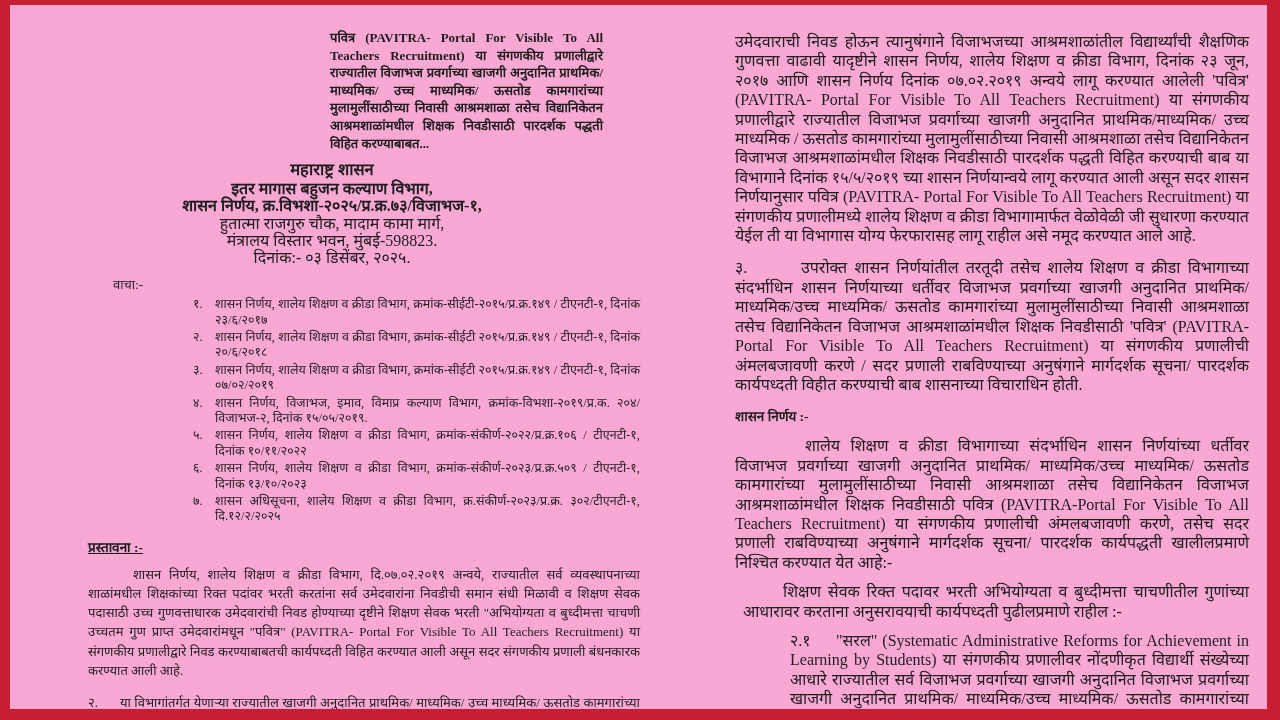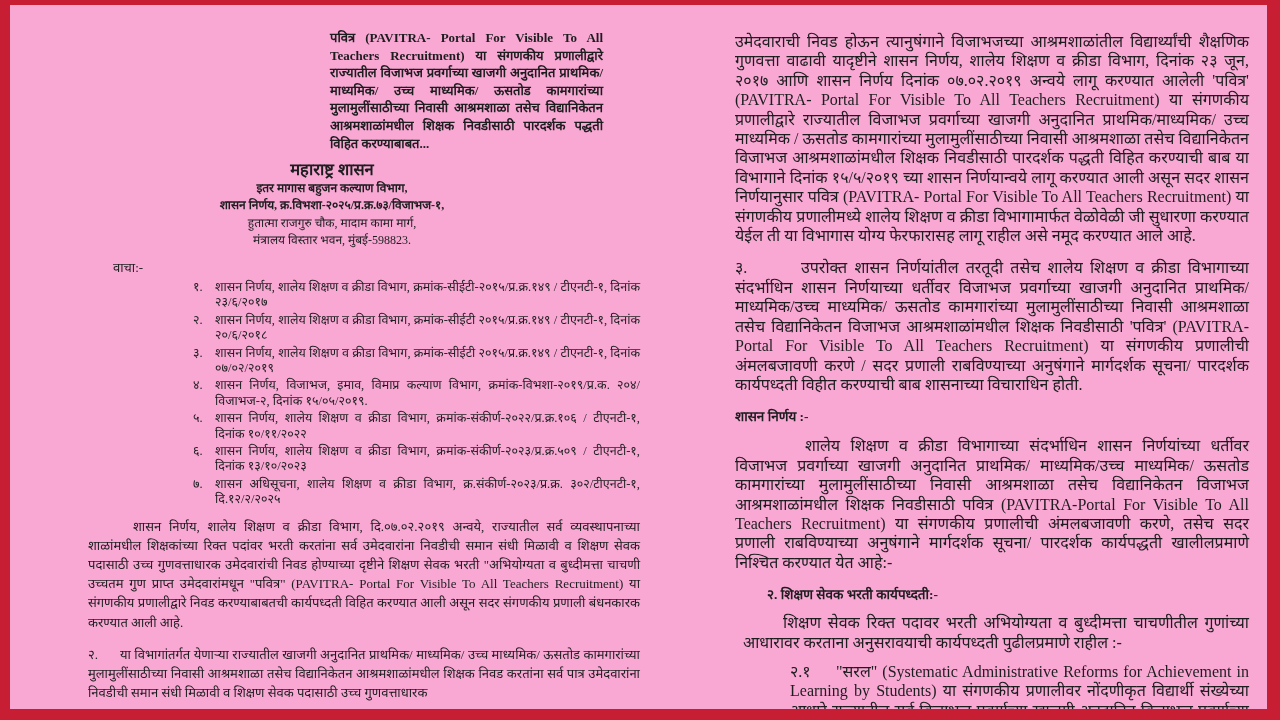--- a/index.html
+++ b/index.html
@@ -17,21 +17,21 @@
   .col-left{left:78px;top:24px;width:552px;}
   .col-right{left:725px;top:27px;width:514px;}
 
   .subject{
     margin-left:242px;width:273px;
     font-weight:bold;text-align:justify;
     font-size:13px;line-height:17.6px;
   }
   .gov-header{text-align:center;padding-right:64px;margin-top:7px;}
   .gov-title{font-size:16.5px;font-weight:bold;line-height:21px;}
-  .gov-line{font-size:12px;line-height:17.2px;}
+  .gov-line{font-size:16px;line-height:17.2px;}
   .gov-line.bold{font-weight:bold;}
 
   .read-label{font-weight:normal;font-size:13px;margin:9px 0 4px 25px;}
   .read-list{margin-left:105px;width:447px;}
   .read-item{display:flex;font-size:12.5px;line-height:15.4px;margin-bottom:2px;}
   .read-item .num{width:22px;flex:none;}
   .read-item .txt{flex:1;text-align:justify;}
 
   .preamble-heading{font-weight:bold;text-decoration:underline;font-size:13.5px;margin-top:13px;}
   .para{font-size:13px;line-height:19.2px;text-align:justify;}
@@ -55,20 +55,21 @@
 
   <div class="col col-left">
     <div class="subject">पवित्र (PAVITRA- Portal For Visible To All Teachers Recruitment) या संगणकीय प्रणालीद्वारे राज्यातील विजाभज प्रवर्गाच्या खाजगी अनुदानित प्राथमिक/माध्यमिक/ उच्च माध्यमिक/ ऊसतोड कामगारांच्या मुलामुलींसाठीच्या निवासी आश्रमशाळा तसेच विद्यानिकेतन आश्रमशाळांमधील शिक्षक निवडीसाठी पारदर्शक पद्धती विहित करण्याबाबत...</div>
 
     <div class="gov-header">
       <div class="gov-title">महाराष्ट्र शासन</div>
       <div class="gov-line bold">इतर मागास बहुजन कल्याण विभाग,</div>
       <div class="gov-line bold">शासन निर्णय, क्र.विभशा-२०२५/प्र.क्र.७३/विजाभज-१,</div>
       <div class="gov-line">हुतात्मा राजगुरु चौक, मादाम कामा मार्ग,</div>
       <div class="gov-line">मंत्रालय विस्तार भवन, मुंबई-598823.</div>
+      <div class="gov-line">दिनांक:- ०३ डिसेंबर, २०२५.</div>
     </div>
 
     <div class="read-label">वाचा:-</div>
 
     <div class="read-list">
       <div class="read-item">
         <span class="num">१.</span>
         <span class="txt">शासन निर्णय, शालेय शिक्षण व क्रीडा विभाग, क्रमांक-सीईटी-२०१५/प्र.क्र.१४९ / टीएनटी-१, दिनांक २३/६/२०१७</span>
       </div>
       <div class="read-item">
@@ -90,40 +91,40 @@
       <div class="read-item">
         <span class="num">६.</span>
         <span class="txt">शासन निर्णय, शालेय शिक्षण व क्रीडा विभाग, क्रमांक-संकीर्ण-२०२३/प्र.क्र.५०९ / टीएनटी-१, दिनांक १३/१०/२०२३</span>
       </div>
       <div class="read-item">
         <span class="num">७.</span>
         <span class="txt">शासन अधिसूचना, शालेय शिक्षण व क्रीडा विभाग, क्र.संकीर्ण-२०२३/प्र.क्र. ३०२/टीएनटी-१, दि.१२/२/२०२५</span>
       </div>
     </div>
 
+    <div class="preamble-heading">प्रस्तावना :-</div>
 
     <div class="para first-indent">शासन निर्णय, शालेय शिक्षण व क्रीडा विभाग, दि.०७.०२.२०१९ अन्वये, राज्यातील सर्व व्यवस्थापनाच्या शाळांमधील शिक्षकांच्या रिक्त पदांवर भरती करतांना सर्व उमेदवारांना निवडीची समान संधी मिळावी व शिक्षण सेवक पदासाठी उच्च गुणवत्ताधारक उमेदवारांची निवड होण्याच्या दृष्टीने शिक्षण सेवक भरती "अभियोग्यता व बुध्दीमत्ता चाचणी उच्चतम गुण प्राप्त उमेदवारांमधून "पवित्र" (PAVITRA- Portal For Visible To All Teachers Recruitment) या संगणकीय प्रणालीद्वारे निवड करण्याबाबतची कार्यपध्दती विहित करण्यात आली असून सदर संगणकीय प्रणाली बंधनकारक करण्यात आली आहे.</div>
 
     <div class="para mt">
       <span class="pnum">२.</span><span>या विभागांतर्गत येणाऱ्या राज्यातील खाजगी अनुदानित प्राथमिक/ माध्यमिक/ उच्च माध्यमिक/ ऊसतोड कामगारांच्या मुलामुलींसाठीच्या निवासी आश्रमशाळा तसेच विद्यानिकेतन आश्रमशाळांमधील शिक्षक निवड करतांना सर्व पात्र उमेदवारांना निवडीची समान संधी मिळावी व शिक्षण सेवक पदासाठी उच्च गुणवत्ताधारक</span>
     </div>
   </div>
 
   <div class="col col-right">
     <div class="r-para">उमेदवाराची निवड होऊन त्यानुषंगाने विजाभजच्या आश्रमशाळांतील विद्यार्थ्यांची शैक्षणिक गुणवत्ता वाढावी यादृष्टीने शासन निर्णय, शालेय शिक्षण व क्रीडा विभाग, दिनांक २३ जून, २०१७ आणि शासन निर्णय दिनांक ०७.०२.२०१९ अन्वये लागू करण्यात आलेली 'पवित्र' (PAVITRA- Portal For Visible To All Teachers Recruitment) या संगणकीय प्रणालीद्वारे राज्यातील विजाभज प्रवर्गाच्या खाजगी अनुदानित प्राथमिक/माध्यमिक/ उच्च माध्यमिक / ऊसतोड कामगारांच्या मुलामुलींसाठीच्या निवासी आश्रमशाळा तसेच विद्यानिकेतन विजाभज आश्रमशाळांमधील शिक्षक निवडीसाठी पारदर्शक पद्धती विहित करण्याची बाब या विभागाने दिनांक १५/५/२०१९ च्या शासन निर्णयान्वये लागू करण्यात आली असून सदर शासन निर्णयानुसार पवित्र (PAVITRA- Portal For Visible To All Teachers Recruitment) या संगणकीय प्रणालीमध्ये शालेय शिक्षण व क्रीडा विभागामार्फत वेळोवेळी जी सुधारणा करण्यात येईल ती या विभागास योग्य फेरफारासह लागू राहील असे नमूद करण्यात आले आहे.</div>
 
     <div class="r-para mt">
       <span class="pnum-wide">३.</span><span>उपरोक्त शासन निर्णयांतील तरतूदी तसेच शालेय शिक्षण व क्रीडा विभागाच्या संदर्भाधिन शासन निर्णयाच्या धर्तीवर विजाभज प्रवर्गाच्या खाजगी अनुदानित प्राथमिक/माध्यमिक/उच्च माध्यमिक/ ऊसतोड कामगारांच्या मुलामुलींसाठीच्या निवासी आश्रमशाळा तसेच विद्यानिकेतन विजाभज आश्रमशाळांमधील शिक्षक निवडीसाठी 'पवित्र' (PAVITRA-Portal For Visible To All Teachers Recruitment) या संगणकीय प्रणालीची अंमलबजावणी करणे / सदर प्रणाली राबविण्याच्या अनुषंगाने मार्गदर्शक सूचना/ पारदर्शक कार्यपध्दती विहीत करण्याची बाब शासनाच्या विचाराधिन होती.</span>
     </div>
 
     <div class="decision-heading">शासन निर्णय :-</div>
 
     <div class="r-para decision-para">शालेय शिक्षण व क्रीडा विभागाच्या संदर्भाधिन शासन निर्णयांच्या धर्तीवर विजाभज प्रवर्गाच्या खाजगी अनुदानित प्राथमिक/ माध्यमिक/उच्च माध्यमिक/ ऊसतोड कामगारांच्या मुलामुलींसाठीच्या निवासी आश्रमशाळा तसेच विद्यानिकेतन विजाभज आश्रमशाळांमधील शिक्षक निवडीसाठी पवित्र (PAVITRA-Portal For Visible To All Teachers Recruitment) या संगणकीय प्रणालीची अंमलबजावणी करणे, तसेच सदर प्रणाली राबविण्याच्या अनुषंगाने मार्गदर्शक सूचना/ पारदर्शक कार्यपद्धती खालीलप्रमाणे निश्चित करण्यात येत आहे:-</div>
 
-    <div class="sub-heading">२. शिक्षण सेवक भरती कार्यपध्दती:-</div>
 
     <div class="r-para sub-para">शिक्षण सेवक रिक्त पदावर भरती अभियोग्यता व बुध्दीमत्ता चाचणीतील गुणांच्या आधारावर करताना अनुसरावयाची कार्यपध्दती पुढीलप्रमाणे राहील :-</div>
 
     <div class="r-para clause">
       <span class="cnum">२.१</span><span>"सरल" (Systematic Administrative Reforms for Achievement in Learning by Students) या संगणकीय प्रणालीवर नोंदणीकृत विद्यार्थी संख्येच्या आधारे राज्यातील सर्व विजाभज प्रवर्गाच्या खाजगी अनुदानित  विजाभज प्रवर्गाच्या खाजगी अनुदानित प्राथमिक/ माध्यमिक/उच्च माध्यमिक/ ऊसतोड कामगारांच्या मुलामुलींसाठीच्या निवासी आश्रमशाळा तसेच विद्यानिकेतन विजाभज आश्रमशाळांची संचमान्यता करण्यात येईल. संचमान्यतेनंतर अतिरिक्त झालेल्या सर्व शिक्षकांचे समायोजन झाल्यानंतर रिक्त पदांची माहिती प्रसिध्द करण्यात येईल.</span>
     </div>
   </div>
 
 </div>
 

